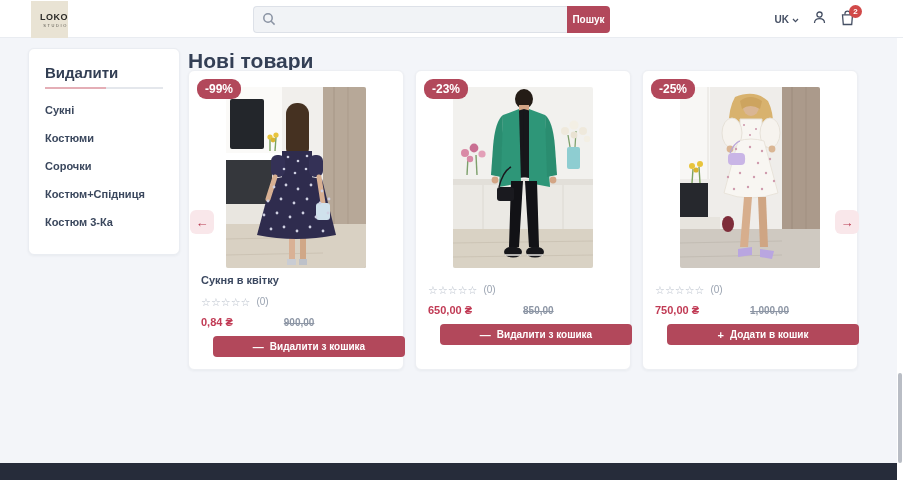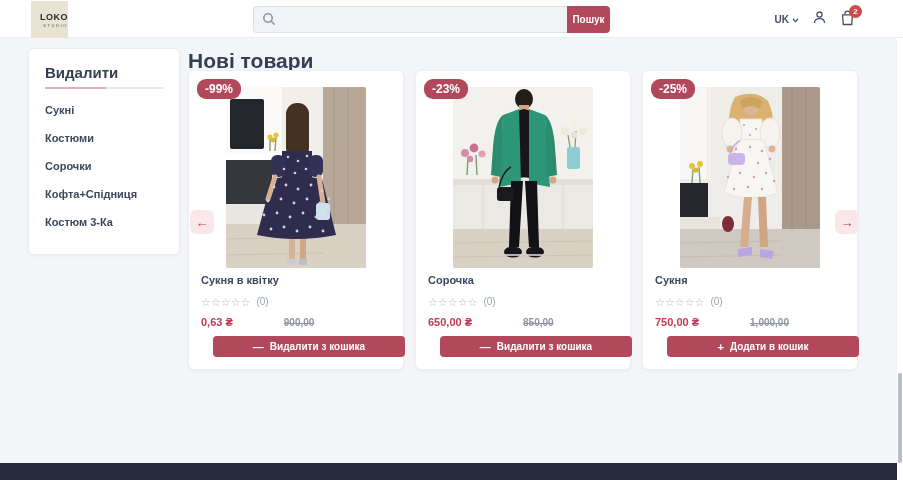--- a/index.html
+++ b/index.html
@@ -139,21 +139,21 @@
   <div class="scroll-thumb"></div>
 </div>
 
 <aside class="sidebar">
   <h3>Видалити</h3>
   <div class="rule"></div>
   <ul class="cat-list">
     <li>Сукні</li>
     <li>Костюми</li>
     <li>Сорочки</li>
-    <li>Кофта+Спідниця</li>
+    <li>Костюм+Спідниця</li>
     <li>Костюм 3-Ка</li>
   </ul>
 </aside>
 
 <h2 class="section-title">Нові товари</h2>
 
 <div class="cards">
 
   <div class="card">
     <span class="badge">-99%</span>
@@ -223,21 +223,21 @@
         </g>
       </svg>
     </div>
     <div class="card-info">
       <div class="p-title">Сукня в квітку</div>
       <div class="stars-row">
         <span><span class="star">☆</span><span class="star">☆</span><span class="star">☆</span><span class="star">☆</span><span class="star">☆</span></span>
         <span class="rating-count">(0)</span>
       </div>
       <div class="price-row">
-        <span class="price">0,63 ₴</span>
+        <span class="price">0,84 ₴</span>
         <span class="old-price">900,00</span>
       </div>
       <button class="card-btn">
         <span class="bicon">—</span>
         <span>Видалити з кошика</span>
       </button>
     </div>
   </div>
 
   <div class="card">
@@ -284,21 +284,20 @@
         <path d="M72 94 L84 94 L86 160 L76 160 Z" fill="#121216"></path>
         <rect x="44" y="100" width="17" height="14" rx="3" fill="#1a1a1f"></rect>
         <path d="M46 100 Q50 84 58 80" stroke="#1a1a1f" stroke-width="1.4" fill="none"></path>
         <ellipse cx="60" cy="165" rx="9" ry="5.5" fill="#16161a"></ellipse>
         <ellipse cx="82" cy="165" rx="9" ry="5.5" fill="#16161a"></ellipse>
         <path d="M52 168 h16" stroke="#e8e6e2" stroke-width="1.6"></path>
         <path d="M74 168 h16" stroke="#e8e6e2" stroke-width="1.6"></path>
       </svg>
     </div>
     <div class="card-info">
-      <div class="p-title">Сорочка</div>
       <div class="stars-row">
         <span><span class="star">☆</span><span class="star">☆</span><span class="star">☆</span><span class="star">☆</span><span class="star">☆</span></span>
         <span class="rating-count">(0)</span>
       </div>
       <div class="price-row">
         <span class="price">650,00 ₴</span>
         <span class="old-price">850,00</span>
       </div>
       <button class="card-btn">
         <span class="bicon">—</span>
@@ -361,21 +360,20 @@
         </g>
         <rect x="48" y="66" width="17" height="12" rx="4" fill="#c9b5e6"></rect>
         <path d="M50 66 Q54 56 60 54" stroke="#b9a4da" stroke-width="1.3" fill="none"></path>
         <path d="M64 110 L60 160 L68 160 L72 110 Z" fill="#d7ae8d"></path>
         <path d="M78 110 L80 160 L88 160 L86 110 Z" fill="#cfa583"></path>
         <path d="M58 162 L72 160 L72 168 L58 170 Z" fill="#b9a6e0"></path>
         <path d="M80 162 L94 164 L92 172 L80 170 Z" fill="#b9a6e0"></path>
       </svg>
     </div>
     <div class="card-info">
-      <div class="p-title">Сукня</div>
       <div class="stars-row">
         <span><span class="star">☆</span><span class="star">☆</span><span class="star">☆</span><span class="star">☆</span><span class="star">☆</span></span>
         <span class="rating-count">(0)</span>
       </div>
       <div class="price-row">
         <span class="price">750,00 ₴</span>
         <span class="old-price">1,000,00</span>
       </div>
       <button class="card-btn">
         <span class="bicon">+</span>

